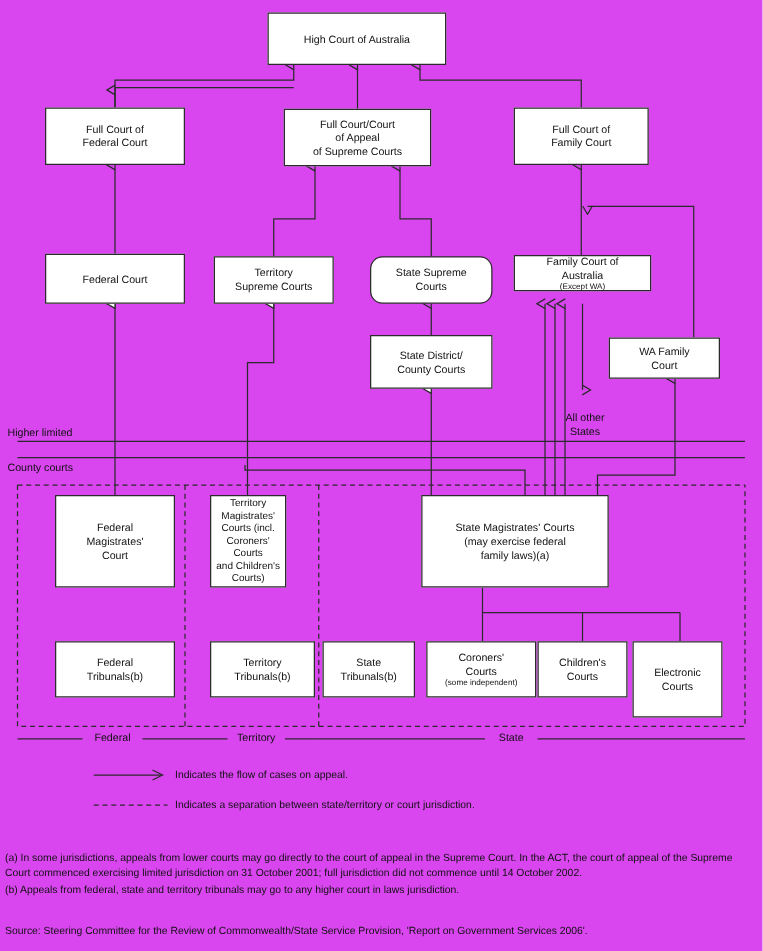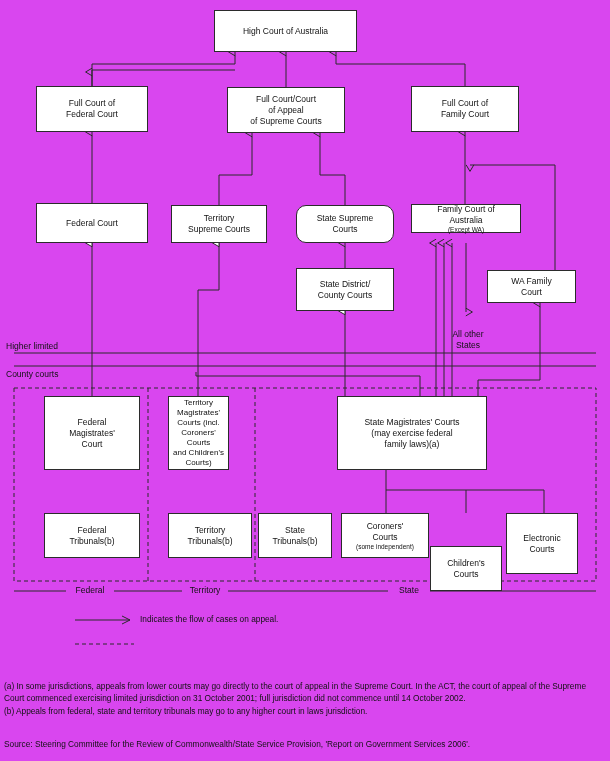--- a/index.html
+++ b/index.html
@@ -270,21 +270,21 @@
   </div>
   <div class="box" style="left:258px; top:513px; width:74px; height:45px; white-space:pre-line;">
     <span>State
 Tribunals(b)</span>
   </div>
   <div class="box" style="left:341px; top:513px; width:88px; height:45px; white-space:pre-line;">
     <span>Coroners'
 Courts</span>
     <span class="sub">(some independent)</span>
   </div>
-  <div class="box" style="left:430px; top:513px; width:72px; height:45px; white-space:pre-line;margin-top:33px;">
+  <div class="box" style="left:430px; top:513px; width:72px; height:45px; white-space:pre-line;">
     <span>Children's
 Courts</span>
   </div>
   <div class="box" style="left:506px; top:513px; width:72px; height:61px; white-space:pre-line;">
     <span>Electronic
 Courts</span>
   </div>
 
   <div class="juris-label" style="left:66px; top:585px; width:48px;">
     <span>Federal</span>
@@ -292,20 +292,23 @@
   <div class="juris-label" style="left:182px; top:585px; width:46px;">
     <span>Territory</span>
   </div>
   <div class="juris-label" style="left:388px; top:585px; width:42px;">
     <span>State</span>
   </div>
 
   <div class="legend-text" style="left:140px; top:614px;">
     <span>Indicates the flow of cases on appeal.</span>
   </div>
+  <div class="legend-text" style="left:140px; top:638px;">
+    <span>Indicates a separation between state/territory or court jurisdiction.</span>
+  </div>
 
   <div class="footnotes">
     <div>(a) In some jurisdictions, appeals from lower courts may go directly to the court of appeal in the Supreme Court. In the ACT, the court of appeal of the Supreme Court commenced exercising limited jurisdiction on 31 October 2001; full jurisdiction did not commence until 14 October 2002.</div>
     <div>(b) Appeals from federal, state and territory tribunals may go to any higher court in laws jurisdiction.</div>
   </div>
 
   <div class="source">Source: Steering Committee for the Review of Commonwealth/State Service Provision, 'Report on Government Services 2006'.</div>
 
 </div>
 

